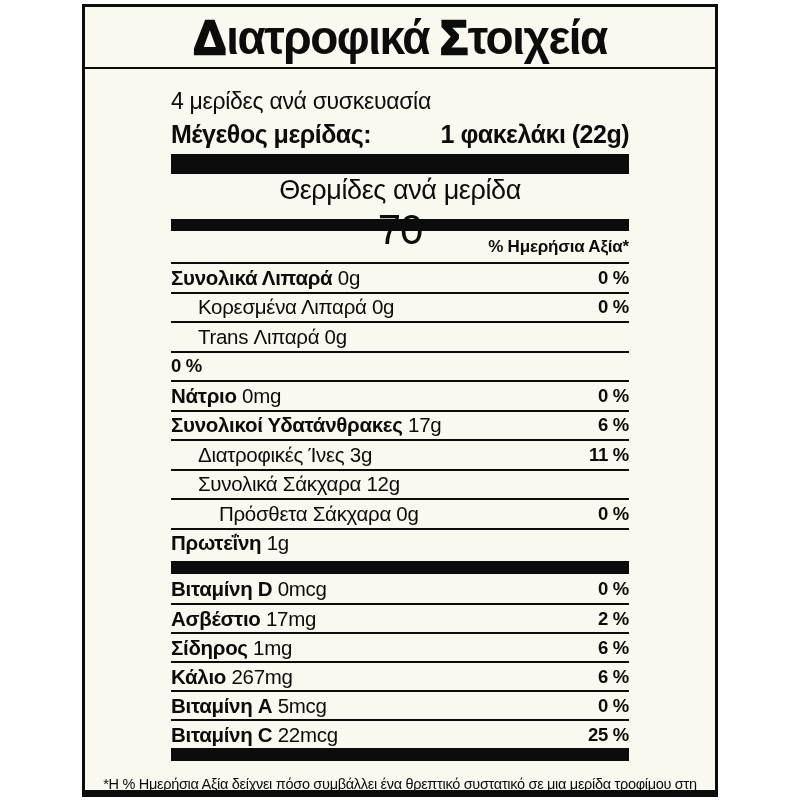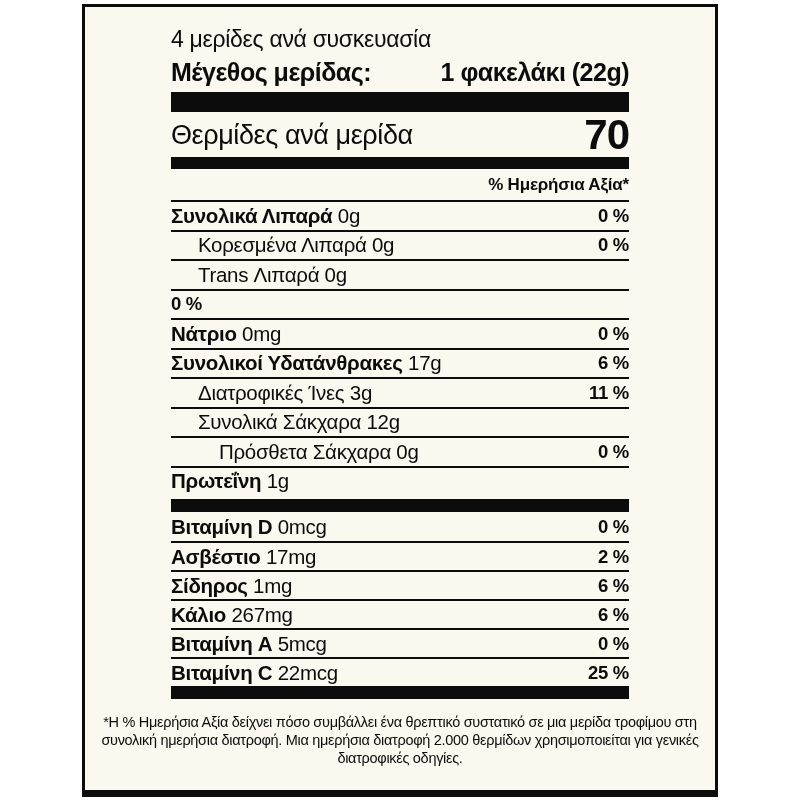--- a/index.html
+++ b/index.html
@@ -78,30 +78,31 @@
   .bar-lg { height: 20px; margin-top: 2px; }
   .bar-mid3 { height: 13px; margin-top: 4px; }
   .bar-mid4 { height: 13px; margin-top: 0px; }
   .calories-row {
     height: 45px;
     display: flex;
     align-items: baseline;
     justify-content: space-between;
     padding-top: 1px;
     box-sizing: border-box;
+    flex-direction: column;
   }
   .calories-label {
     font-size: 27px;
     font-weight: 400;
     letter-spacing: -0.4px;
     align-self: center;
   }
   .calories-value {
     font-size: 42px;
-    font-weight: 700;
+    font-weight: 400;
     align-self: center;
     letter-spacing: -1px;
   }
   .dv-header {
     height: 31px;
     display: flex;
     align-items: center;
     justify-content: flex-end;
     font-size: 17px;
     font-weight: 700;
@@ -134,20 +135,23 @@
     letter-spacing: -0.3px;
     font-weight: 400;
   }
 </style>
 </head>
 <body>
 
 <div class="stage">
   <div class="panel">
 
+    <div class="title-box">
+      <div class="title"><span class="cap">Δ</span>ιατροφικά <span class="cap">Σ</span>τοιχεία</div>
+    </div>
 
     <div class="content">
 
       <div class="servings">4 μερίδες ανά συσκευασία</div>
 
       <div class="serving-row">
         <span>Μέγεθος μερίδας:</span>
         <span>1 φακελάκι (22g)</span>
       </div>
 

